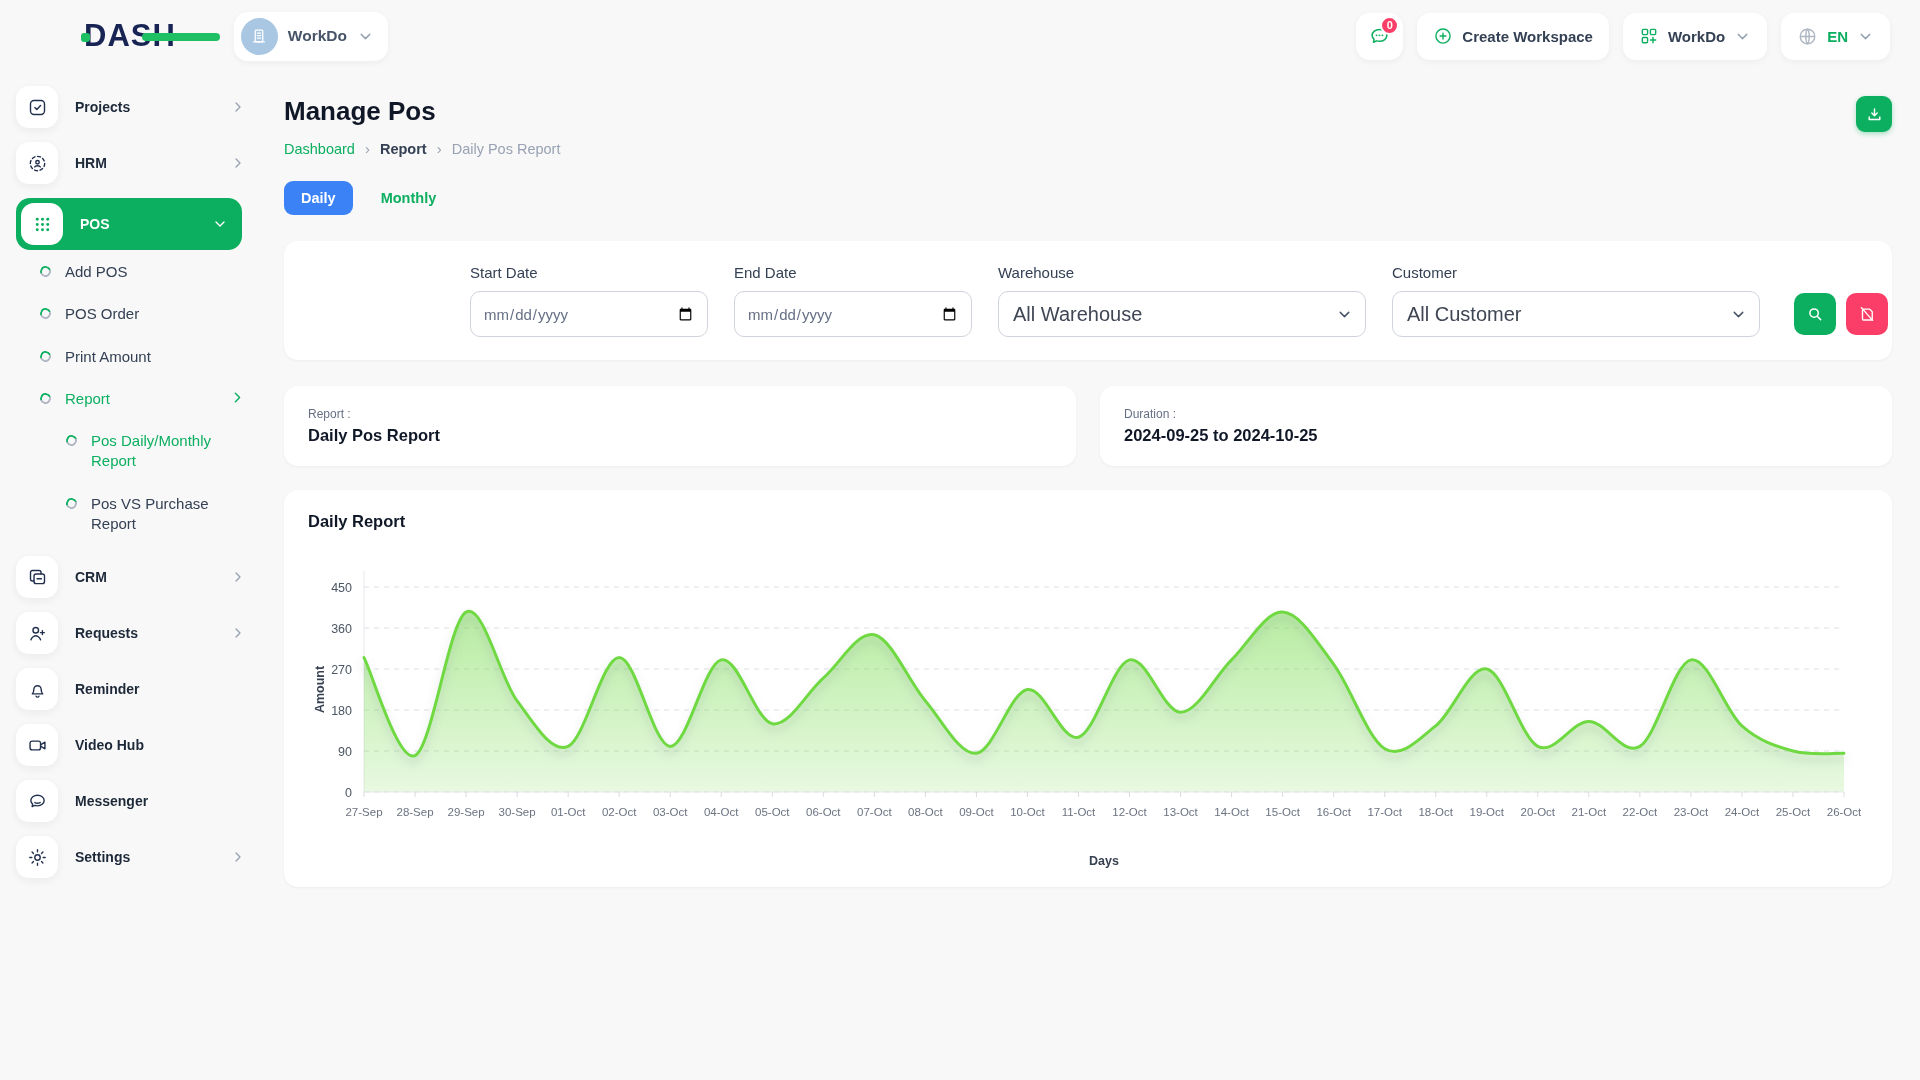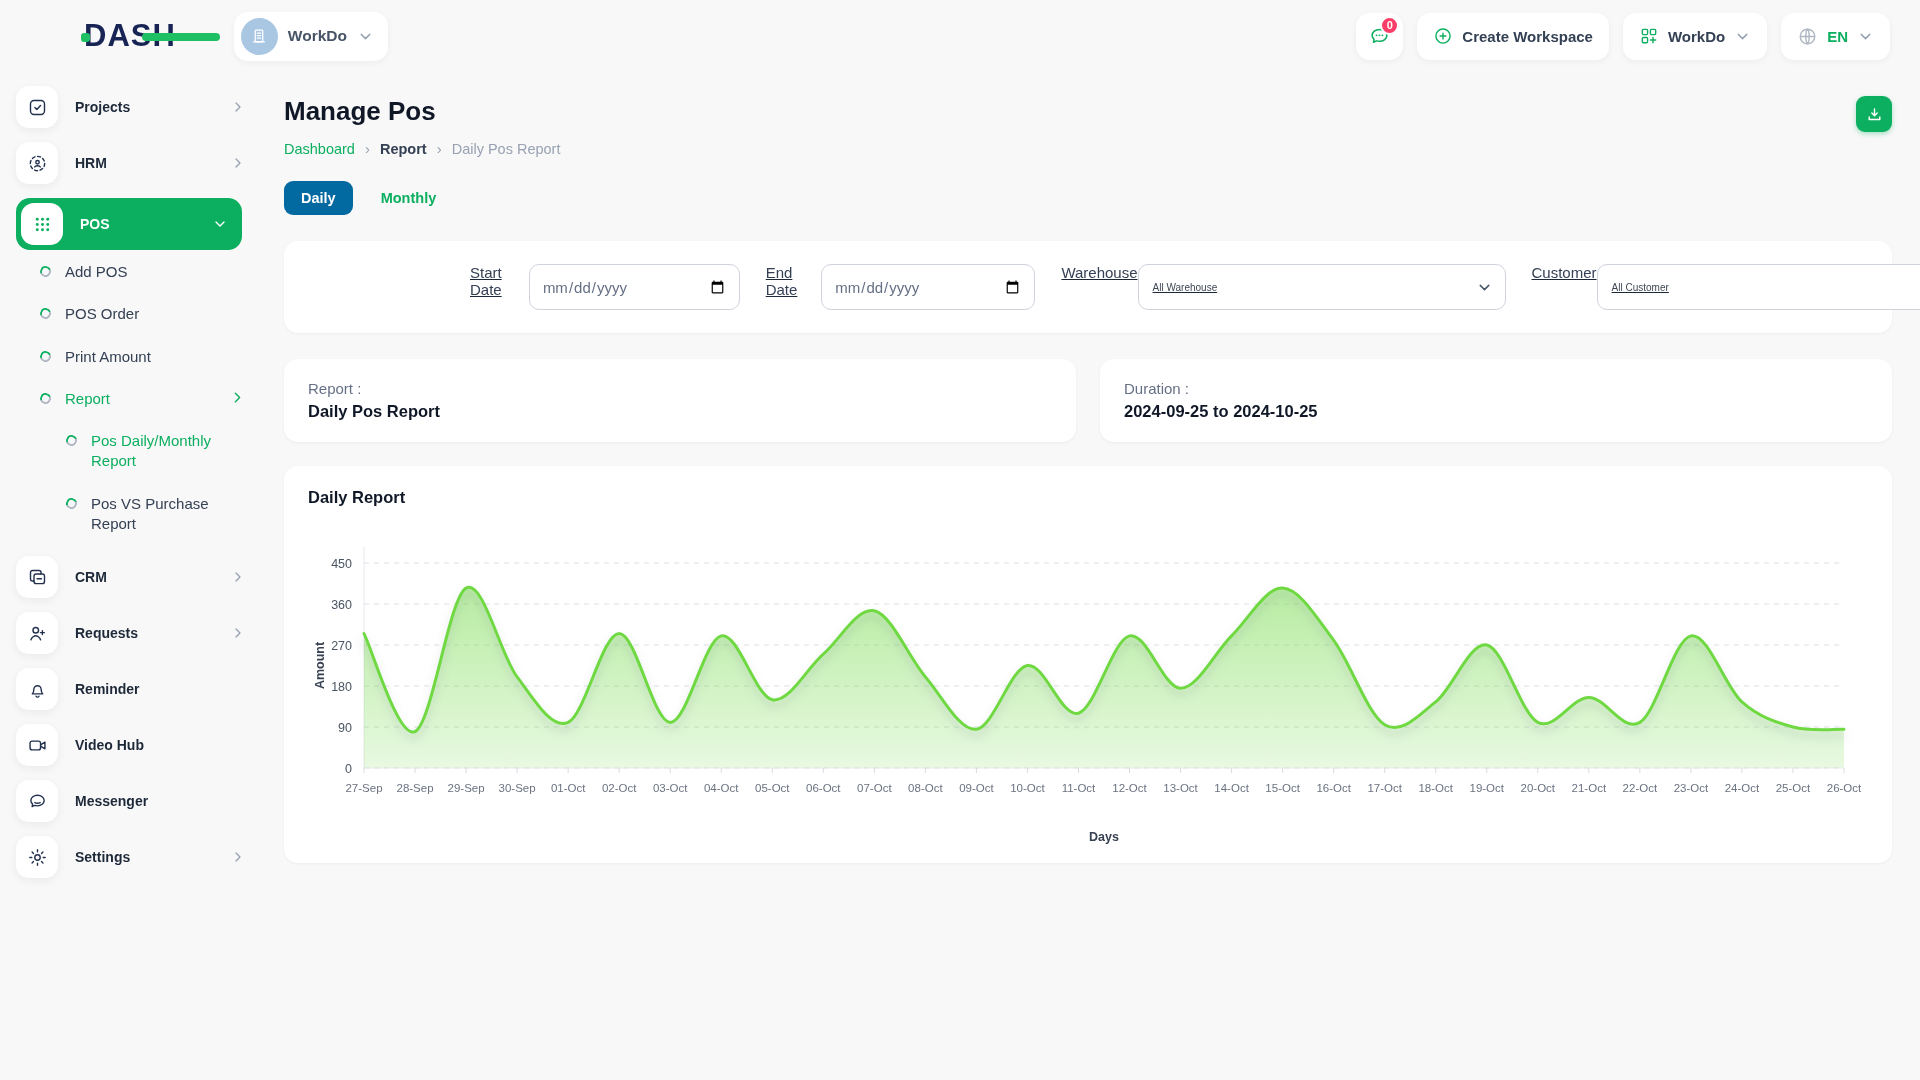--- a/index.html
+++ b/index.html
@@ -51,38 +51,38 @@
   .title-row{display:flex;align-items:flex-start;}
   .page-title{font-size:26px;font-weight:700;color:#101828;}
   .dl-btn{margin-left:auto;width:36px;height:36px;border:none;background:#0caf60;border-radius:9px;display:flex;
     align-items:center;justify-content:center;cursor:pointer;box-shadow:0 2px 5px rgba(12,175,96,.35);}
   .breadcrumb{display:flex;align-items:center;gap:10px;margin-top:8px;font-size:14.5px;}
   .bc-link{color:#0caf60;cursor:pointer;}
   .bc-sep{color:#98a2b3;font-size:15px;}
   .bc-strong{color:#344054;font-weight:600;cursor:pointer;}
   .bc-muted{color:#98a2b3;}
   .tabs{margin-top:24px;display:flex;align-items:center;gap:28px;}
-  .tab-active{background:#0369a1;color:#fff;border:none;border-radius:9px;padding:9px 17px;font-size:14.5px;font-weight:600;cursor:pointer;}
+  .tab-active{background:#3b82f6;color:#fff;border:none;border-radius:9px;padding:9px 17px;font-size:14.5px;font-weight:600;cursor:pointer;}
   .tab-plain{background:none;border:none;color:#0caf60;font-size:14.5px;font-weight:600;cursor:pointer;}
   .card{background:#fff;border-radius:14px;box-shadow:0 1px 3px rgba(16,24,40,.05);}
   .filter-card{margin-top:26px;padding:23px 24px 23px 186px;display:flex;align-items:flex-end;gap:26px;}
-  .field{display:flex;flex-direction:row;text-decoration:underline;}
+  .field{display:flex;flex-direction:column;}
   .field-label{font-size:15px;color:#344054;margin-bottom:10px;}
   .date-input{width:238px;height:46px;border:1px solid #cfd4dc;border-radius:10px;padding:0 12px;
     font-size:15px;color:#667085;background:#fff;font-family:inherit;}
   .fakeselect{position:relative;width:368px;height:46px;border:1px solid #cfd4dc;border-radius:10px;background:#fff;
-    display:flex;align-items:center;padding:0 38px 0 14px;font-size:10px;color:#3f4654;cursor:pointer;}
+    display:flex;align-items:center;padding:0 38px 0 14px;font-size:20px;color:#3f4654;cursor:pointer;}
   .fakeselect .chev{position:absolute;right:12px;color:#475467;}
   .fbtns{display:flex;gap:10px;margin-left:8px;margin-bottom:2px;}
   .sq-btn{width:42px;height:42px;border:none;border-radius:10px;display:flex;align-items:center;justify-content:center;cursor:pointer;}
   .sq-btn.green{background:#0caf60;}
   .sq-btn.red{background:#fb3e67;}
   .summary-row{margin-top:26px;display:grid;grid-template-columns:1fr 1fr;gap:24px;}
   .sum-card{padding:21px 24px;display:flex;flex-direction:column;gap:5px;}
-  .sum-label{font-size:15px;color:#667085;}
+  .sum-label{font-size:12px;color:#667085;}
   .sum-value{font-size:16.5px;font-weight:700;color:#101828;}
   .chart-card{margin-top:24px;padding:22px 24px 10px 24px;}
   .chart-title{font-size:16.5px;font-weight:700;color:#101828;}
   .chart-wrap{margin-top:16px;}
   .chart-wrap svg{display:block;width:100%;}
   svg text{font-family:"Liberation Sans","DejaVu Sans",sans-serif;}
 </style>
 </head>
 <body>
 

